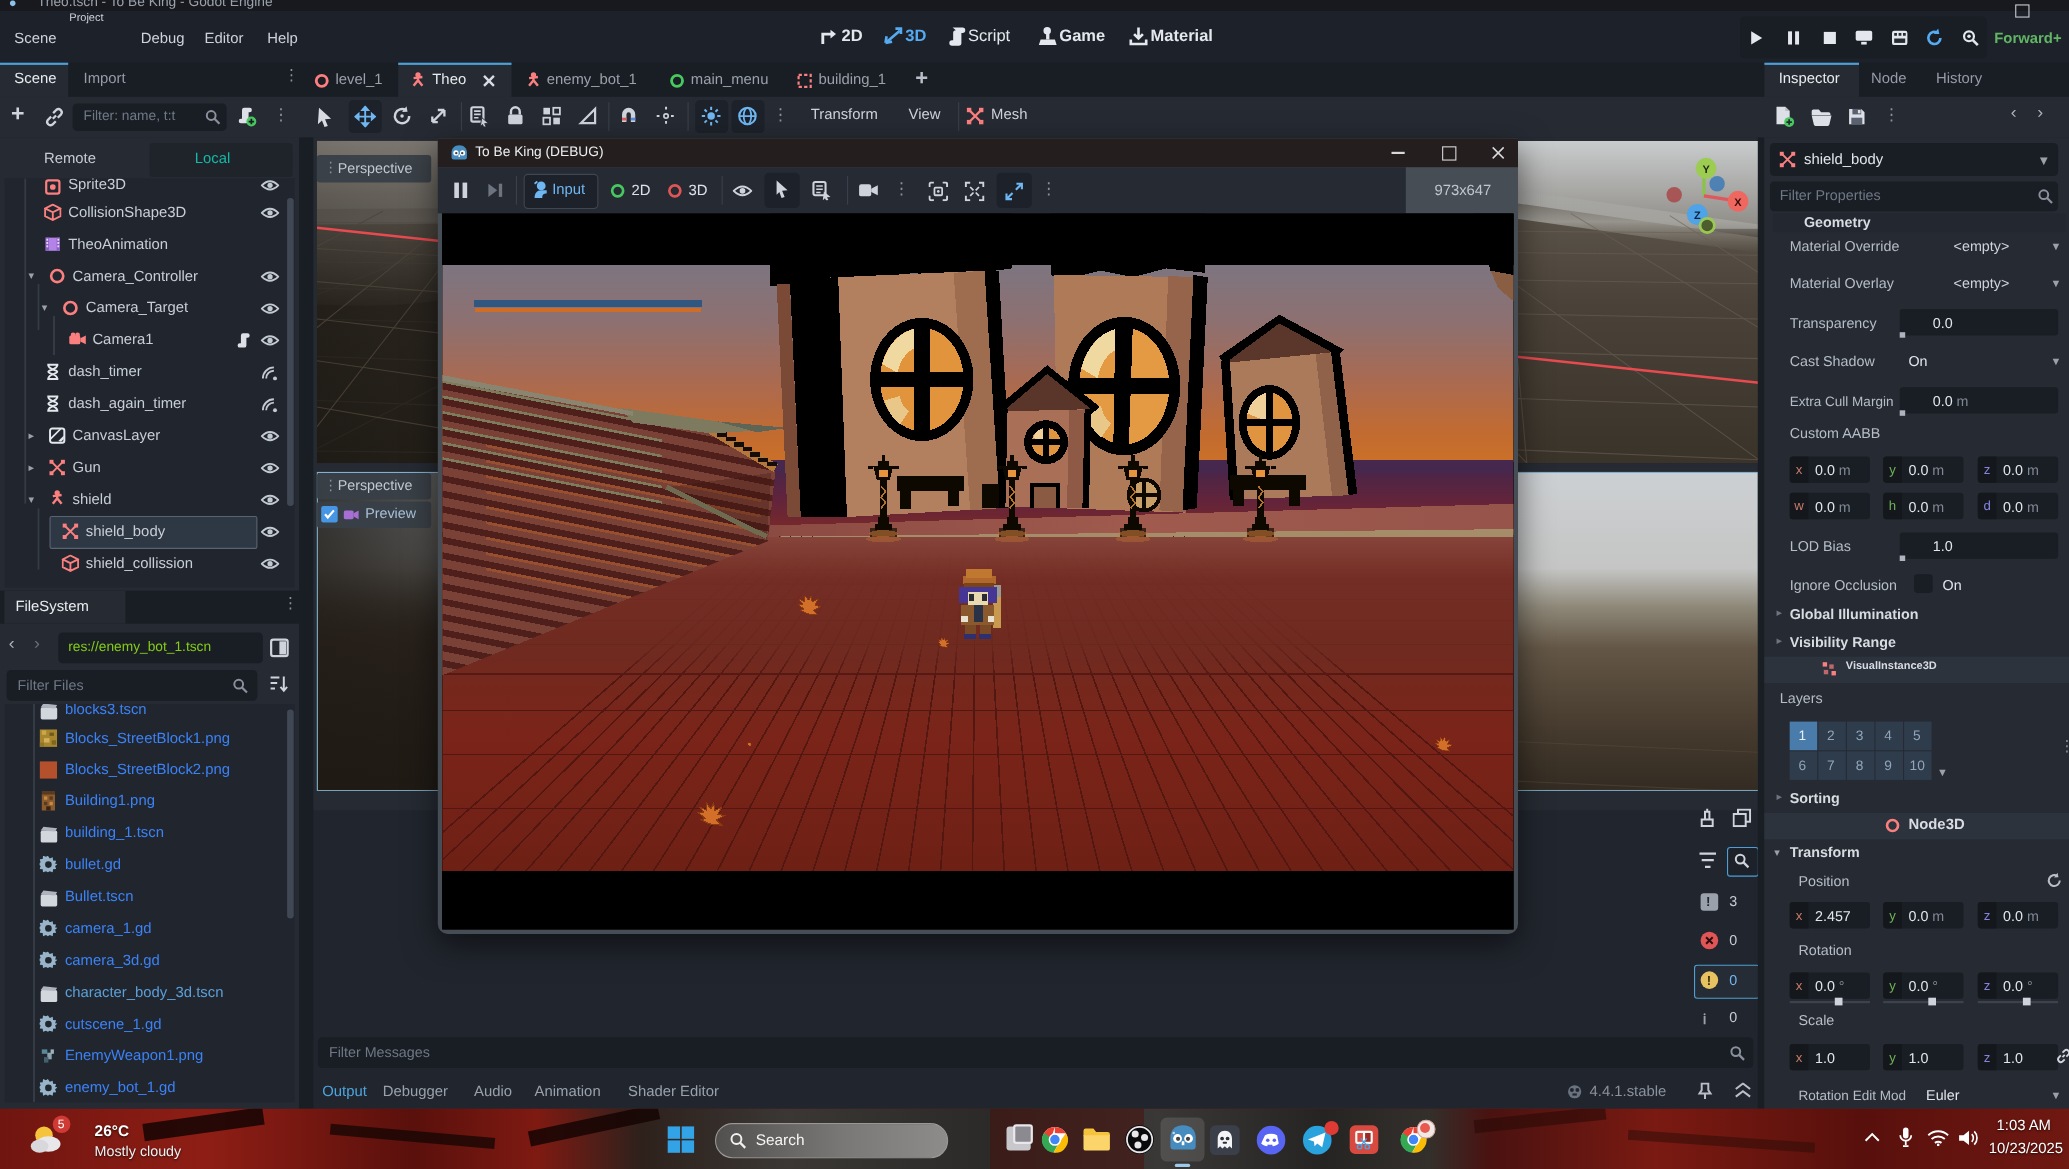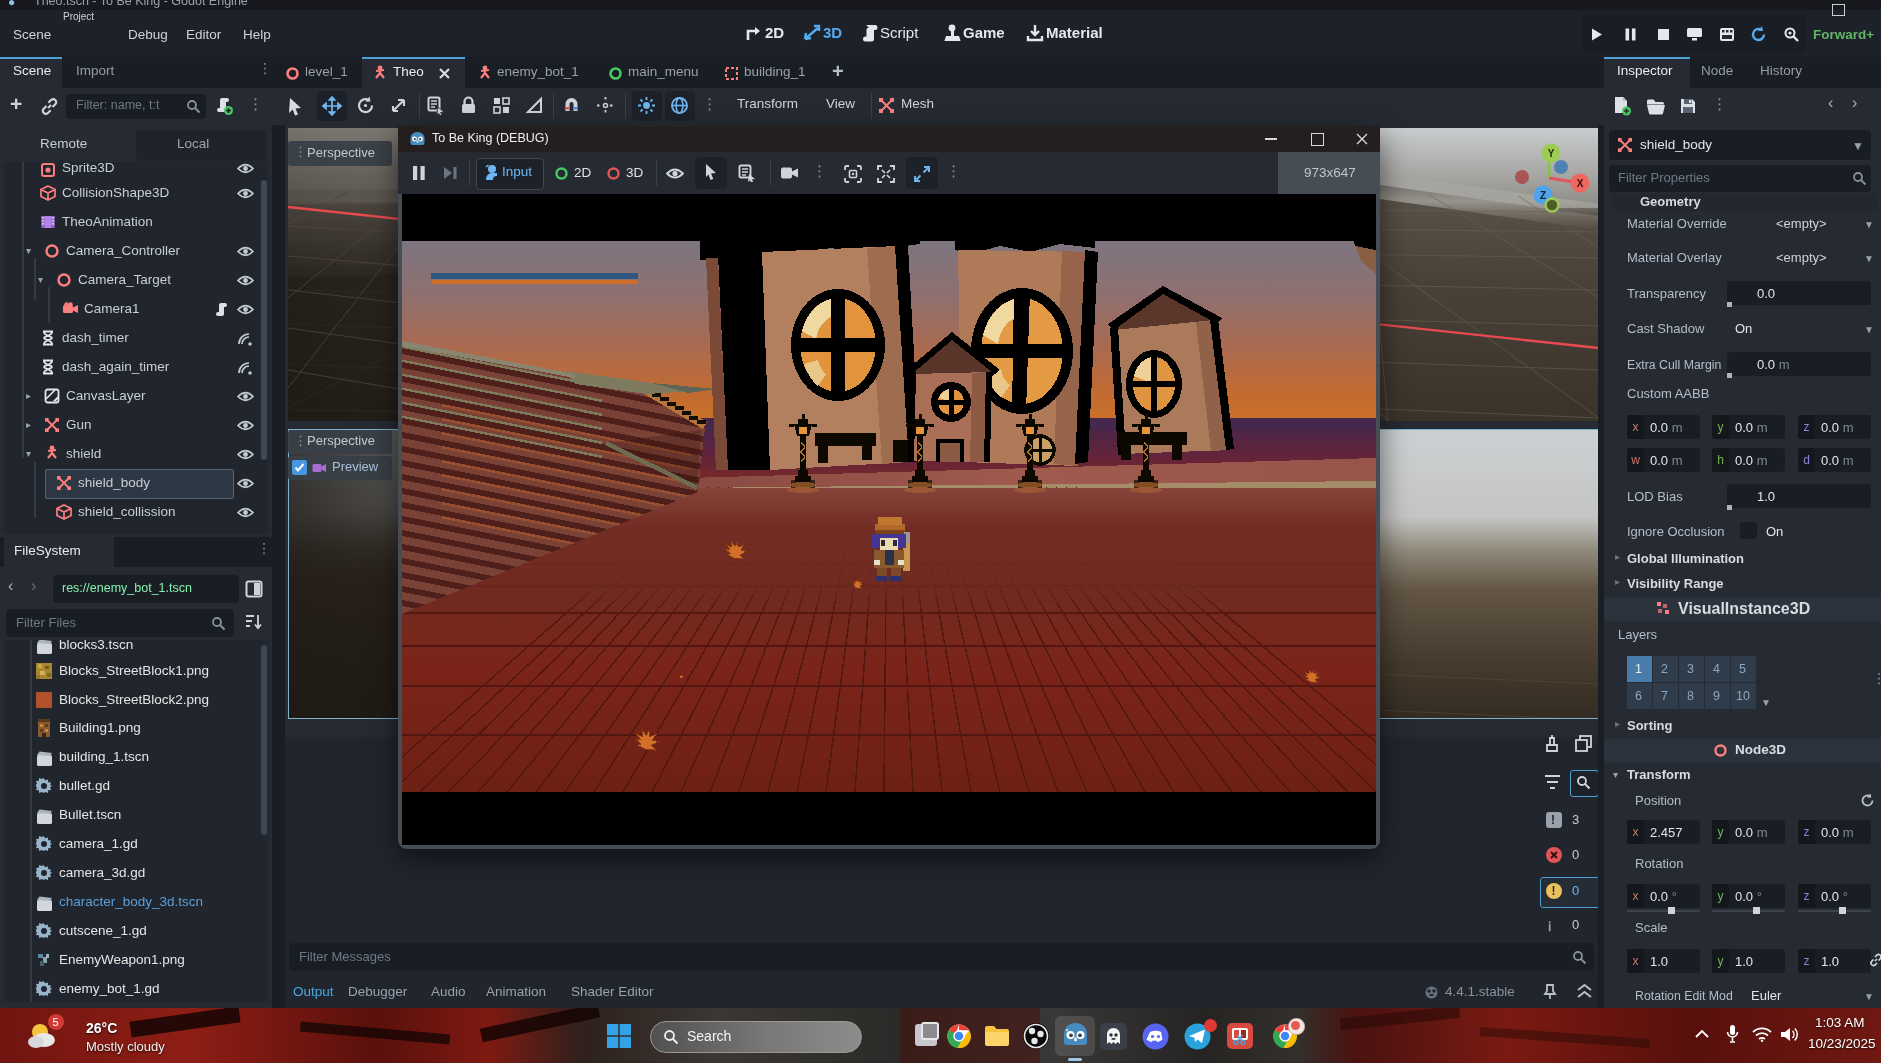--- a/index.html
+++ b/index.html
@@ -237,21 +237,21 @@
   <div class="t" style="left:1712px;top:95px;font-size:15px;color:#8a919c">⋮</div>
   <div class="t" style="left:1828px;top:94px;font-size:16px;color:#aab0b9">‹</div>
   <div class="t" style="left:1852px;top:94px;font-size:16px;color:#aab0b9">›</div>
 </div>
 
 <div class="a" style="left:0;top:125px;width:272px;height:883px;background:#262b33"></div>
 <div id="leftdock">
 
   <div class="t" style="left:40px;top:136px;font-size:13.5px;color:#c6ccd4">Remote</div>
   <div class="a" style="left:136px;top:130px;width:130px;height:31px;background:#1f242b;border-radius:3px"></div>
-  <div class="t" style="left:177px;top:136px;font-size:13.5px;color:#a3a3a3">Local</div>
+  <div class="t" style="left:177px;top:136px;font-size:13.5px;color:#14b8a6">Local</div>
 
   <div class="a" style="left:4px;top:162px;width:264px;height:372px;background:#21262e;overflow:hidden">
     <div id="tree">
     <style>
       .trow{position:absolute;left:0;width:264px;height:29px}
       .tlab{position:absolute;font-size:13.5px;color:#c8ced6;top:6px;white-space:nowrap;font-family:"Liberation Sans",sans-serif}
       .eye{position:absolute;left:233px;top:8px}
       .arr{position:absolute;font-size:10px;color:#9aa1ab;top:8px;font-family:"Liberation Sans",sans-serif}
     </style>
     <svg class="a" style="left:18px;top:0" width="2" height="296">
@@ -437,21 +437,21 @@
   <div class="a" style="left:261px;top:180px;width:6px;height:280px;background:#414855;border-radius:3px"></div>
 
   <div class="a" style="left:0px;top:537px;width:272px;height:30px;background:#191d24"></div>
   <div class="a" style="left:4px;top:537px;width:110px;height:30px;background:#262b33"></div>
   <div class="t" style="left:14px;top:543px;font-size:13.5px;color:#e8ebef">FileSystem</div>
   <div class="t" style="left:257px;top:540px;font-size:14px;color:#8a919c">⋮</div>
 
   <div class="t" style="left:8px;top:577px;font-size:16px;color:#aab0b9">‹</div>
   <div class="t" style="left:31px;top:577px;font-size:16px;color:#676f7b">›</div>
   <div class="a" style="left:53px;top:575px;width:186px;height:28px;background:#191e25;border-radius:4px">
-    <div class="t" style="left:9px;top:6px;font-size:12.5px;color:#86efac">res://enemy_bot_1.tscn</div>
+    <div class="t" style="left:9px;top:6px;font-size:12.5px;color:#84cc16">res://enemy_bot_1.tscn</div>
   </div>
   <svg class="a" style="left:245px;top:580px" width="18" height="18" viewBox="0 0 18 18">
       <rect x="1.5" y="1.5" width="15" height="15" rx="2" fill="none" stroke="#cfd4dc" stroke-width="2"></rect>
       <rect x="9" y="3" width="6" height="12" fill="#cfd4dc"></rect>
     </svg>
 
   <div class="a" style="left:6px;top:609px;width:228px;height:28px;background:#191e25;border-radius:4px">
     <div class="t" style="left:10px;top:6px;font-size:13px;color:#707885">Filter Files</div>
     <svg class="a" style="left:205px;top:7px" width="15" height="15" viewBox="0 0 15 15">
         <circle cx="6" cy="6" r="4" fill="none" stroke="#8a919c" stroke-width="1.8"></circle>
@@ -460,21 +460,21 @@
   </div>
   <svg class="a" style="left:243px;top:612px" width="20" height="20" viewBox="0 0 20 20">
       <path d="M3 4 h8 M3 9 h6 M3 14 h4" stroke="#cfd4dc" stroke-width="1.8"></path>
       <path d="M15 3 v13 M12 12.5 l3 3.5 3-3.5" fill="none" stroke="#cfd4dc" stroke-width="1.8"></path>
     </svg>
 
   <div class="a" style="left:4px;top:640px;width:264px;height:362px;background:#21262e;overflow:hidden">
     <div id="files">
     <style>
       .frow{position:absolute;left:0;width:264px;height:29px}
-      .flab{position:absolute;left:55px;font-size:13.5px;color:#e5e5e5;top:6px;white-space:nowrap;font-family:"Liberation Sans",sans-serif}
+      .flab{position:absolute;left:55px;font-size:13.5px;color:#3b82f6;top:6px;white-space:nowrap;font-family:"Liberation Sans",sans-serif}
     </style>
     <svg class="a" style="left:26px;top:0" width="2" height="362">
           <rect width="2" height="362" fill="#343b45"></rect>
         </svg>
     <div class="frow" style="top:-9px">
       <svg class="a" style="left:32px;top:8px" width="17" height="16" viewBox="0 0 17 16">
             <rect x="1" y="4" width="15" height="11" rx="1.5" fill="#d2d6dd"></rect>
             <path d="M1 4 L3.5 0.5 L16 2 L14 5z" fill="#aeb4bd"></path>
           </svg>
       <div class="flab">blocks3.tscn</div>
@@ -865,21 +865,21 @@
   <div class="ilab" style="left:1627px;top:576px;font-weight:bold;color:#d8dce2">Visibility Range</div>
   <div class="hdr" style="top:597px"></div>
   <svg class="a" style="left:1656px;top:601px" width="16" height="16" viewBox="0 0 16 16">
       <g fill="#fc7f7f">
         <rect x="1" y="1" width="4" height="4"></rect>
         <rect x="7" y="3" width="4" height="4" opacity=".7"></rect>
         <rect x="2" y="8" width="4" height="4" opacity=".7"></rect>
         <rect x="9" y="9" width="4" height="4"></rect>
       </g>
     </svg>
-  <div class="ilab" style="left:1678px;top:600px;font-weight:bold;color:#d8dce2;font-size:16px">VisualInstance3D</div>
+  <div class="ilab" style="left:1678px;top:600px;font-weight:bold;color:#d8dce2;font-size:10px">VisualInstance3D</div>
   <div class="ilab" style="left:1618px;top:627px">Layers</div>
   <div id="layers">
     <div class="a" style="left:1627px;top:656px;width:25px;height:26px;background:#4a7cab"></div>
       <div class="t" style="left:1635px;top:662px;font-size:12.5px;color:#e8edf2">1</div>
     <div class="a" style="left:1653px;top:656px;width:25px;height:26px;background:#2e3c4c"></div>
       <div class="t" style="left:1661px;top:662px;font-size:12.5px;color:#92a5ba">2</div>
     <div class="a" style="left:1679px;top:656px;width:25px;height:26px;background:#2e3c4c"></div>
       <div class="t" style="left:1687px;top:662px;font-size:12.5px;color:#92a5ba">3</div>
     <div class="a" style="left:1705px;top:656px;width:25px;height:26px;background:#2e3c4c"></div>
       <div class="t" style="left:1713px;top:662px;font-size:12.5px;color:#92a5ba">4</div>

